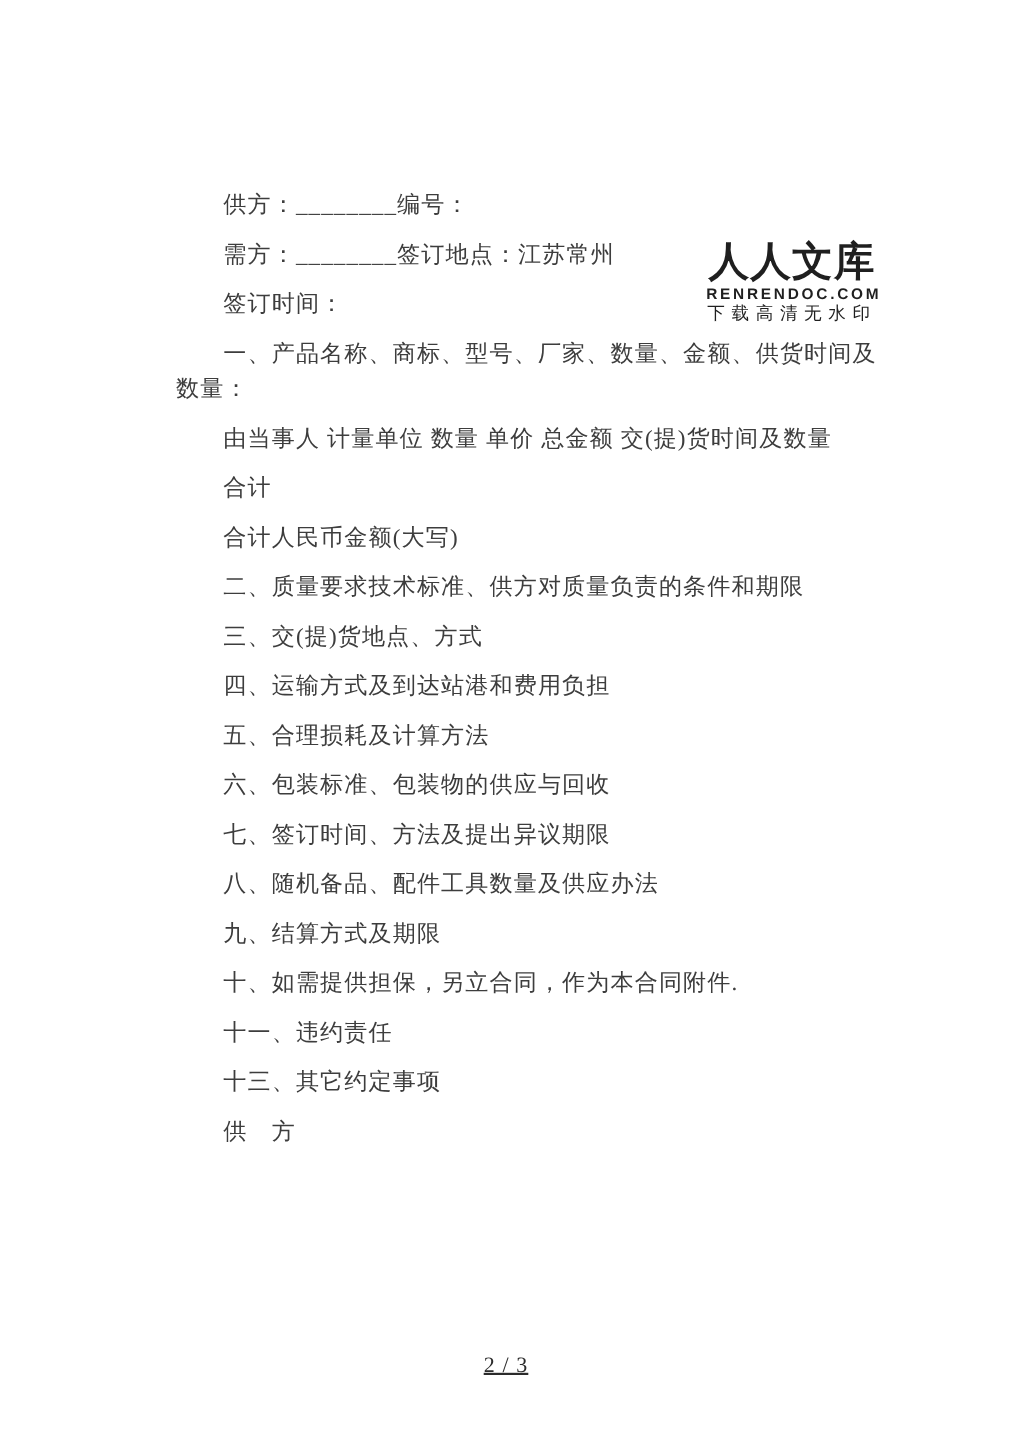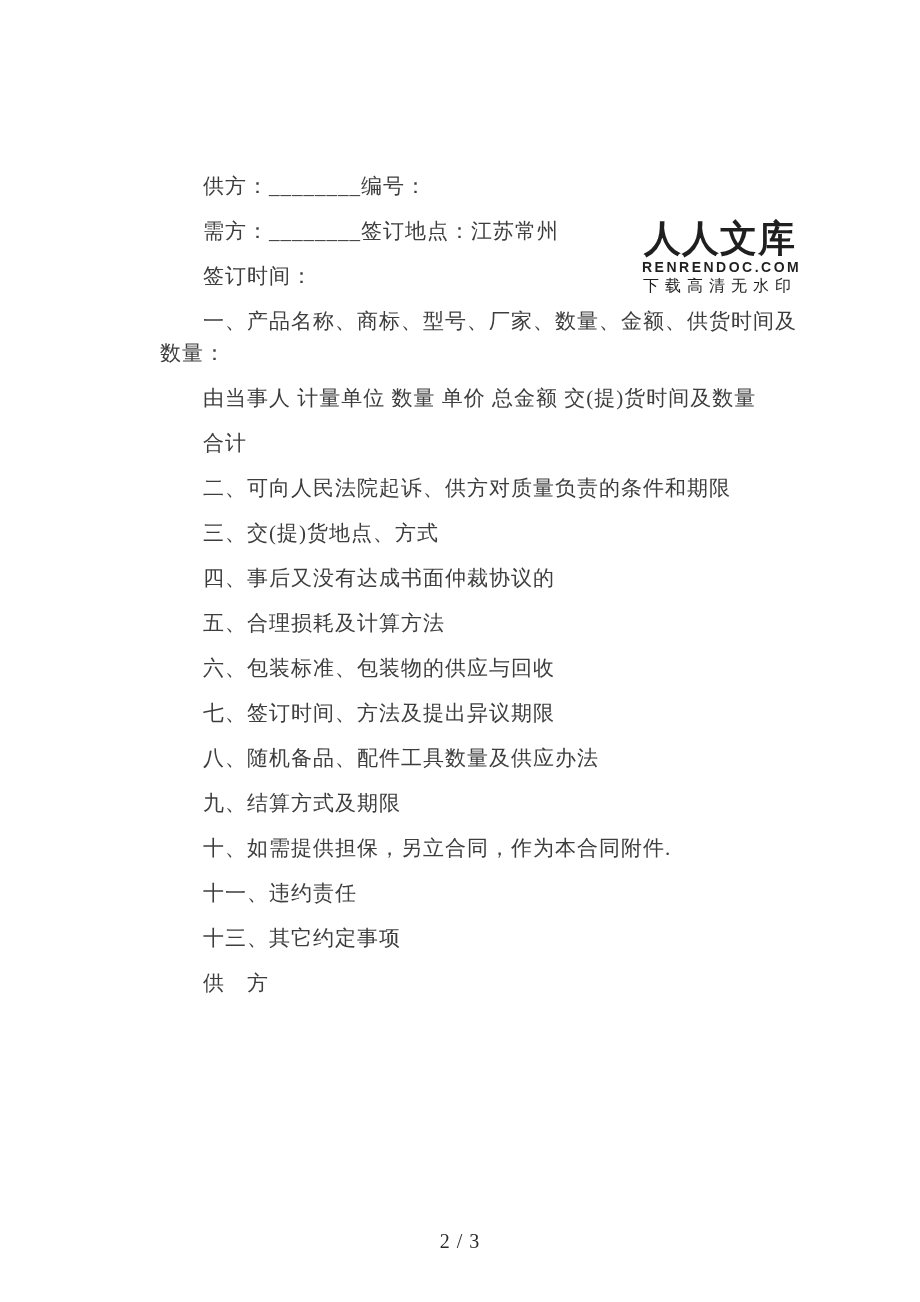--- a/index.html
+++ b/index.html
@@ -66,20 +66,21 @@
   }
   .footer {
     position: absolute;
     top: 1230px;
     left: 0;
     width: 920px;
     text-align: center;
     font-size: 20px;
     letter-spacing: 1px;
     color: #2b2b2b;
+    text-decoration: underline;
   }
 </style>
 </head>
 <body>
 
 <div class="page">
 
   <div class="watermark">
     <div class="wm-brand">人人文库</div>
     <div class="wm-domain">RENRENDOC.COM</div>
@@ -87,23 +88,24 @@
   </div>
 
   <div class="content">
     <p class="para">供方：________编号：</p>
     <p class="para">需方：________签订地点：江苏常州</p>
     <p class="para">签订时间：</p>
     <p class="para">一、产品名称、商标、型号、厂家、数量、金额、供货时间及
 数量：</p>
     <p class="para">由当事人 计量单位 数量 单价 总金额 交(提)货时间及数量</p>
     <p class="para">合计</p>
-    <p class="para">二、可向人民法院起诉、供方对质量负责的条件和期限</p>
+    <p class="para">合计人民币金额(大写)</p>
+    <p class="para">二、质量要求技术标准、供方对质量负责的条件和期限</p>
     <p class="para">三、交(提)货地点、方式</p>
-    <p class="para">四、事后又没有达成书面仲裁协议的</p>
+    <p class="para">四、运输方式及到达站港和费用负担</p>
     <p class="para">五、合理损耗及计算方法</p>
     <p class="para">六、包装标准、包装物的供应与回收</p>
     <p class="para">七、签订时间、方法及提出异议期限</p>
     <p class="para">八、随机备品、配件工具数量及供应办法</p>
     <p class="para">九、结算方式及期限</p>
     <p class="para">十、如需提供担保，另立合同，作为本合同附件.</p>
     <p class="para">十一、违约责任</p>
     <p class="para">十三、其它约定事项</p>
     <p class="para">供　方</p>
   </div>

